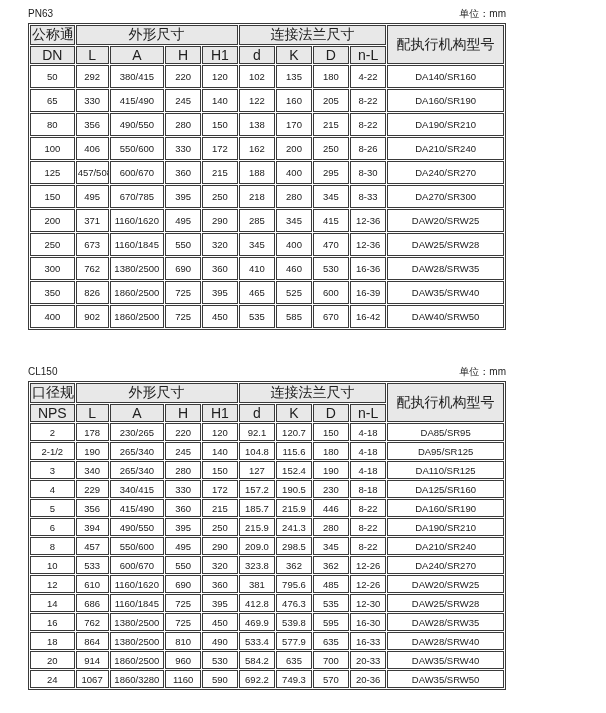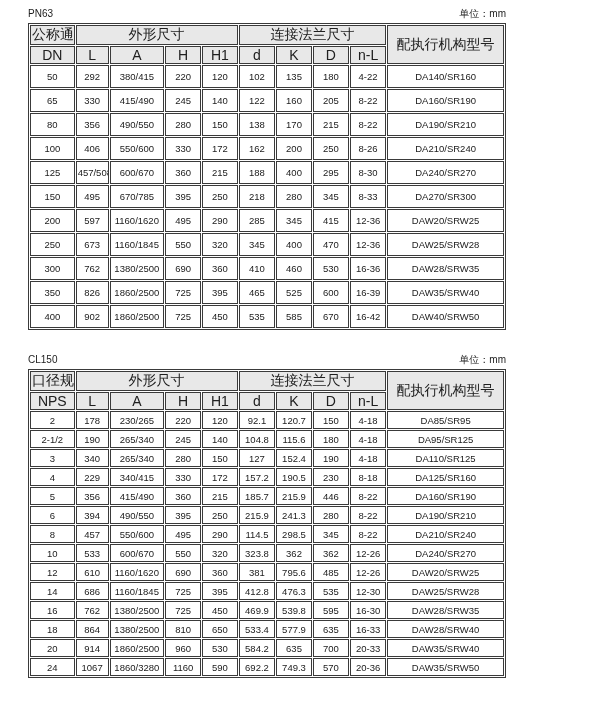--- a/index.html
+++ b/index.html
@@ -18,21 +18,21 @@
   }
   .caption-row {
     display: flex;
     justify-content: space-between;
     align-items: flex-end;
     font-size: 10px;
     line-height: 12px;
     margin-bottom: 3px;
     color: #1c1c1c;
   }
-  .section2 { margin-top: 24px; }
+  .section2 { margin-top: 36px; }
   table.spec {
     width: 100%;
     table-layout: fixed;
     border-collapse: separate;
     border-spacing: 1px;
     border: 1px solid #3a3a3a;
     background: #ffffff;
   }
   table.spec th,
   table.spec td {
@@ -177,21 +177,21 @@
             <td>395</td>
             <td>250</td>
             <td>218</td>
             <td>280</td>
             <td>345</td>
             <td>8-33</td>
             <td>DA270/SR300</td>
           </tr>
           <tr>
             <td>200</td>
-            <td>597</td>
+            <td>371</td>
             <td>1160/1620</td>
             <td>495</td>
             <td>290</td>
             <td>285</td>
             <td>345</td>
             <td>415</td>
             <td>12-36</td>
             <td>DAW20/SRW25</td>
           </tr>
           <tr>
@@ -355,21 +355,21 @@
             <td>280</td>
             <td>8-22</td>
             <td>DA190/SR210</td>
           </tr>
           <tr>
             <td>8</td>
             <td>457</td>
             <td>550/600</td>
             <td>495</td>
             <td>290</td>
-            <td>114.5</td>
+            <td>209.0</td>
             <td>298.5</td>
             <td>345</td>
             <td>8-22</td>
             <td>DA210/SR240</td>
           </tr>
           <tr>
             <td>10</td>
             <td>533</td>
             <td>600/670</td>
             <td>550</td>
@@ -414,21 +414,21 @@
             <td>539.8</td>
             <td>595</td>
             <td>16-30</td>
             <td>DAW28/SRW35</td>
           </tr>
           <tr>
             <td>18</td>
             <td>864</td>
             <td>1380/2500</td>
             <td>810</td>
-            <td>650</td>
+            <td>490</td>
             <td>533.4</td>
             <td>577.9</td>
             <td>635</td>
             <td>16-33</td>
             <td>DAW28/SRW40</td>
           </tr>
           <tr>
             <td>20</td>
             <td>914</td>
             <td>1860/2500</td>

